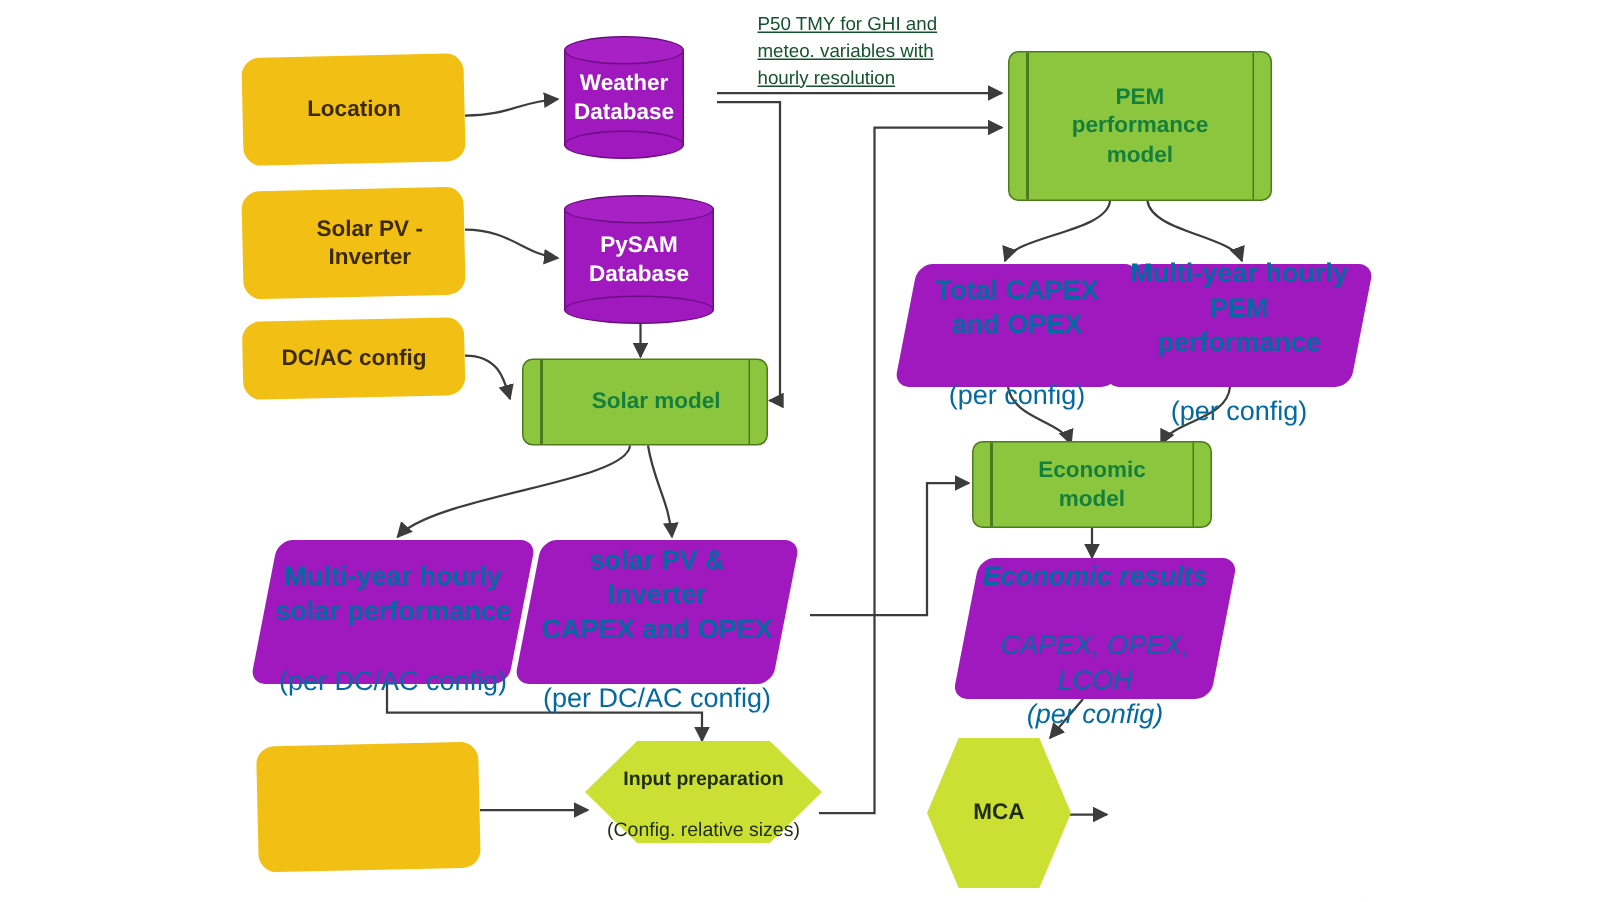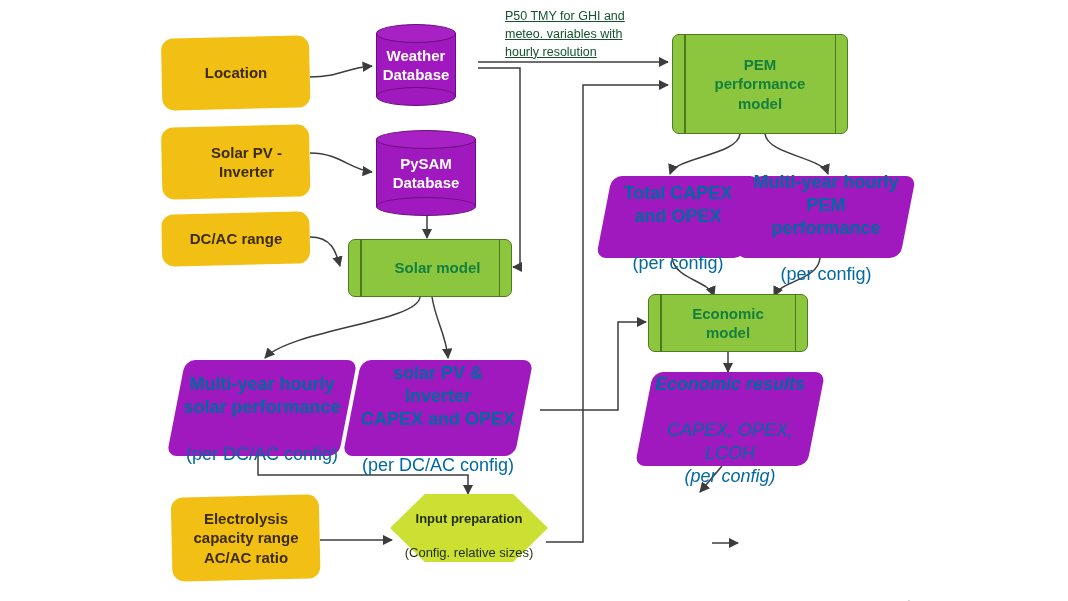--- a/index.html
+++ b/index.html
@@ -236,21 +236,21 @@
   </div>
 
   <div class="node input-box tilt" style="left:162px; top:126px; width:148px; height:72px;padding-left:21px;">
     <span class="shape"></span>
     <span class="txt">Solar PV -
 Inverter</span>
   </div>
 
   <div class="node input-box tilt" style="left:162px; top:213px; width:148px; height:52px;">
     <span class="shape"></span>
-    <span class="txt">DC/AC range</span>
+    <span class="txt">DC/AC config</span>
   </div>
 
   <div class="node cylinder" style="left:376px; top:24px; width:80px; height:82px;">
     <span class="cyl-body"></span>
     <span class="cyl-bot"></span>
     <span class="cyl-top"></span>
     <span class="txt">Weather
 Database</span>
   </div>
 
@@ -327,33 +327,34 @@
     <span class="txt">
       <b>Economic results</b>
       <span>CAPEX, OPEX,
 LCOH
 (per config)</span>
     </span>
   </div>
 
   <div class="node input-box tilt" style="left:172px; top:496px; width:148px; height:84px;">
     <span class="shape"></span>
-    <span class="txt">Electrolysis
-capacity range
-AC/AC ratio</span>
   </div>
 
   <div class="node hexagon" style="left:390px; top:494px; width:158px; height:68px;">
     <span class="shape"></span>
     <span class="txt">
       <b>Input preparation</b>
       <span>(Config. relative sizes)</span>
     </span>
   </div>
 
+  <div class="node hexagon" style="left:618px; top:492px; width:96px; height:100px; font-size:15px; font-weight:700;">
+    <span class="shape"></span>
+    <span class="txt">MCA</span>
+  </div>
 
 
   <div class="annotation" style="left:505px; top:8px; width:190px;">P50 TMY for GHI and
 meteo. variables with
 hourly resolution</div>
 
 
   <div class="watermark" style="left:894px; top:598px;font-weight:bold;">miro</div>
 
 </div>

